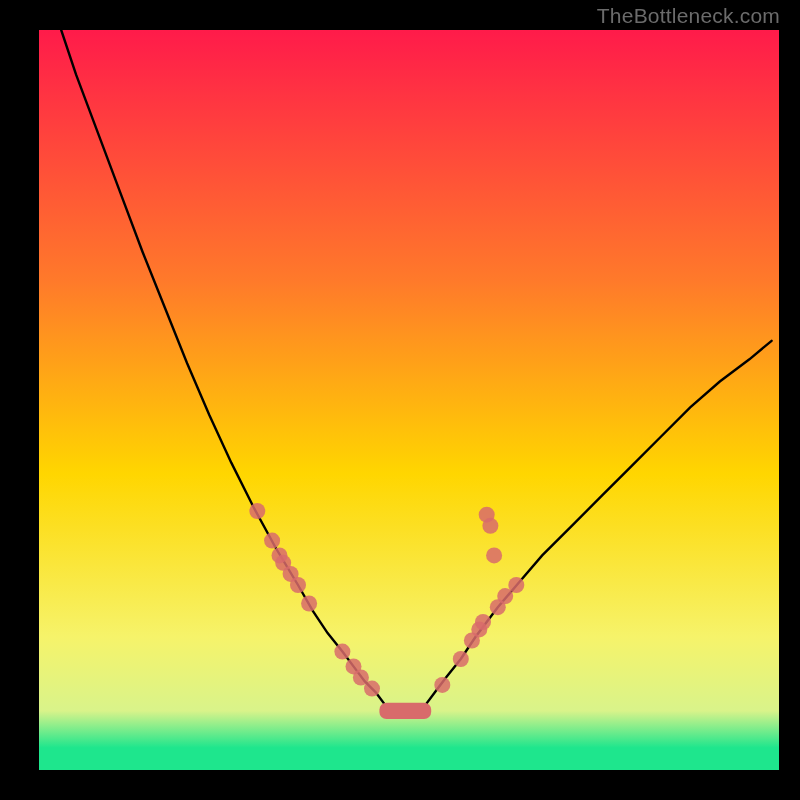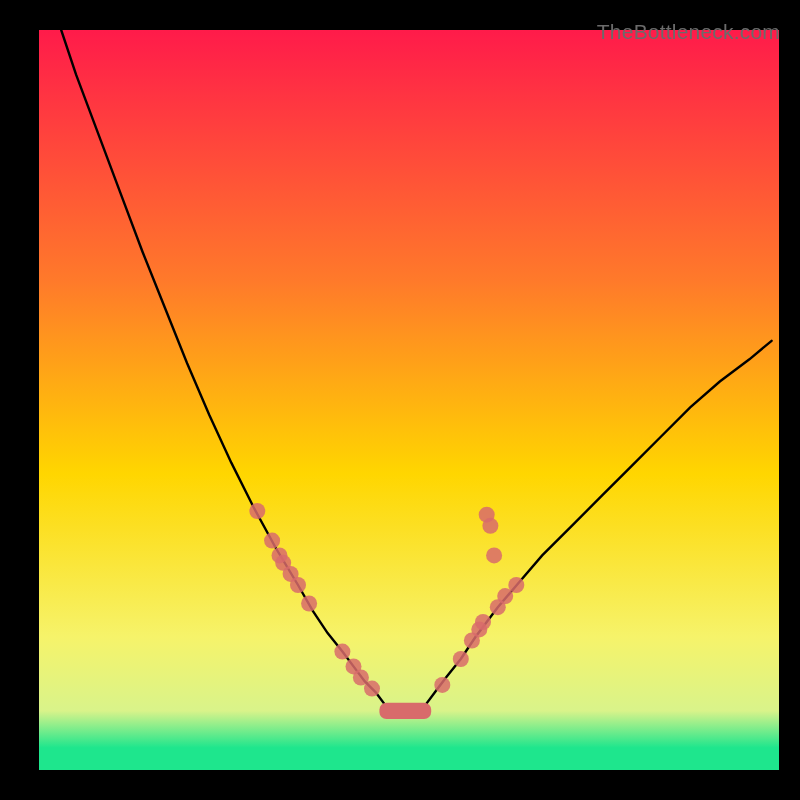--- a/index.html
+++ b/index.html
@@ -36,21 +36,21 @@
   .curve-svg {
     position: absolute;
     left: 0;
     top: 0;
     width: 740px;
     height: 740px;
     pointer-events: none;
   }
   .watermark {
     position: absolute;
-    top: 20px;
+    top: 4px;
     right: 20px;
     color: #6b6b6b;
     font-size: 21px;
     font-weight: 500;
     letter-spacing: 0.2px;
   }
 </style>
 </head>
 <body>
 

